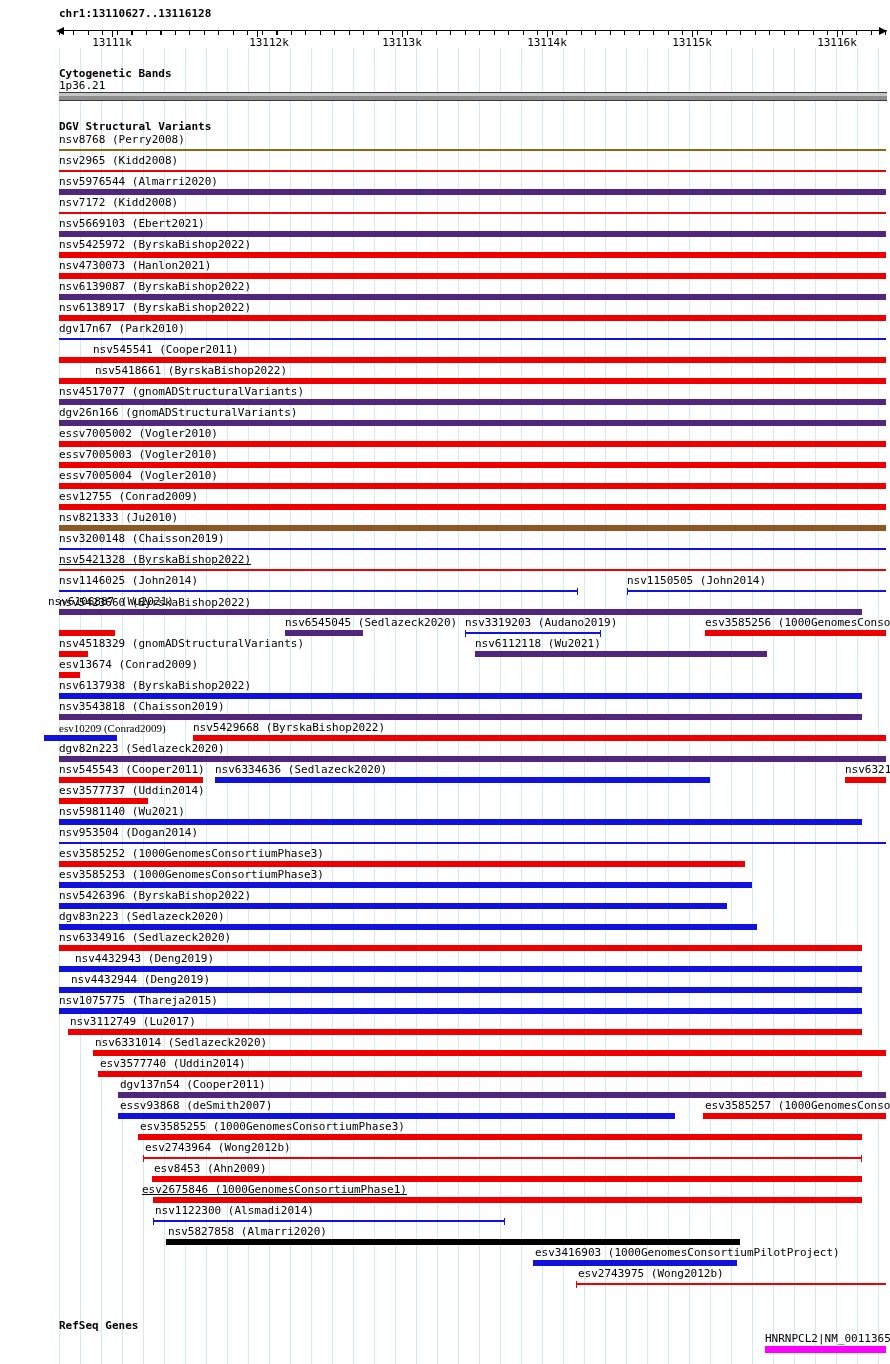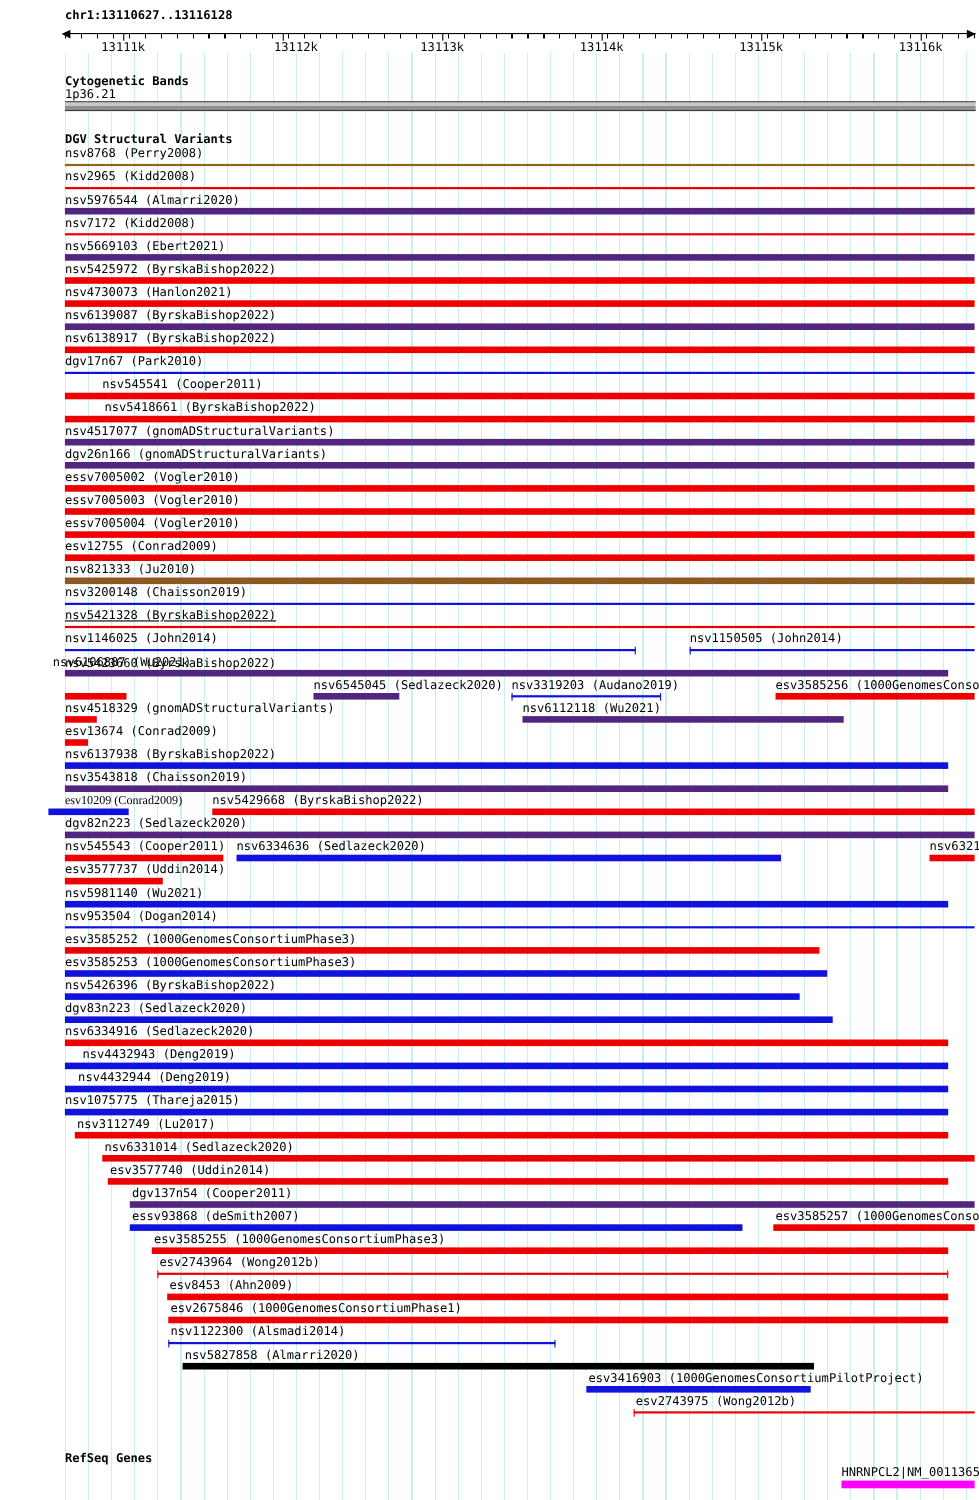--- a/index.html
+++ b/index.html
@@ -193,21 +193,21 @@
     <div class="lbl" style="left: 705px; top: 1100px;">esv3585257 (1000GenomesConsort</div>
     <div class="bar thick" style="left: 703px; width: 183px; top: 1113px; background: rgb(238, 0, 0);"></div>
     <div class="lbl" style="left: 140px; top: 1121px;">esv3585255 (1000GenomesConsortiumPhase3)</div>
     <div class="bar thick" style="left: 138px; width: 724px; top: 1134px; background: rgb(238, 0, 0);"></div>
     <div class="lbl" style="left: 145px; top: 1142px;">esv2743964 (Wong2012b)</div>
     <div class="bar thin" style="left: 143px; width: 719px; top: 1157px; background: rgb(238, 0, 0);"></div>
     <div class="cap" style="left: 143px; top: 1155px; background: rgb(238, 0, 0);"></div>
     <div class="cap" style="left: 861px; top: 1155px; background: rgb(238, 0, 0);"></div>
     <div class="lbl" style="left: 154px; top: 1163px;">esv8453 (Ahn2009)</div>
     <div class="bar thick" style="left: 152px; width: 710px; top: 1176px; background: rgb(238, 0, 0);"></div>
-    <div class="lbl" style="left: 155px; top: 1184px;">esv2675846 (1000GenomesConsortiumPhase1)</div>
+    <div class="lbl" style="left: 142px; top: 1184px; text-decoration: underline;">esv2675846 (1000GenomesConsortiumPhase1)</div>
     <div class="bar thick" style="left: 153px; width: 709px; top: 1197px; background: rgb(238, 0, 0);"></div>
     <div class="lbl" style="left: 155px; top: 1205px;">nsv1122300 (Alsmadi2014)</div>
     <div class="bar thin" style="left: 153px; width: 352px; top: 1220px; background: rgb(18, 18, 221);"></div>
     <div class="cap" style="left: 153px; top: 1218px; background: rgb(18, 18, 221);"></div>
     <div class="cap" style="left: 504px; top: 1218px; background: rgb(18, 18, 221);"></div>
     <div class="lbl" style="left: 168px; top: 1226px;">nsv5827858 (Almarri2020)</div>
     <div class="bar thick" style="left: 166px; width: 574px; top: 1239px; background: rgb(0, 0, 0);"></div>
     <div class="lbl" style="left: 535px; top: 1247px;">esv3416903 (1000GenomesConsortiumPilotProject)</div>
     <div class="bar thick" style="left: 533px; width: 204px; top: 1260px; background: rgb(18, 18, 221);"></div>
     <div class="lbl" style="left: 578px; top: 1268px;">esv2743975 (Wong2012b)</div>

